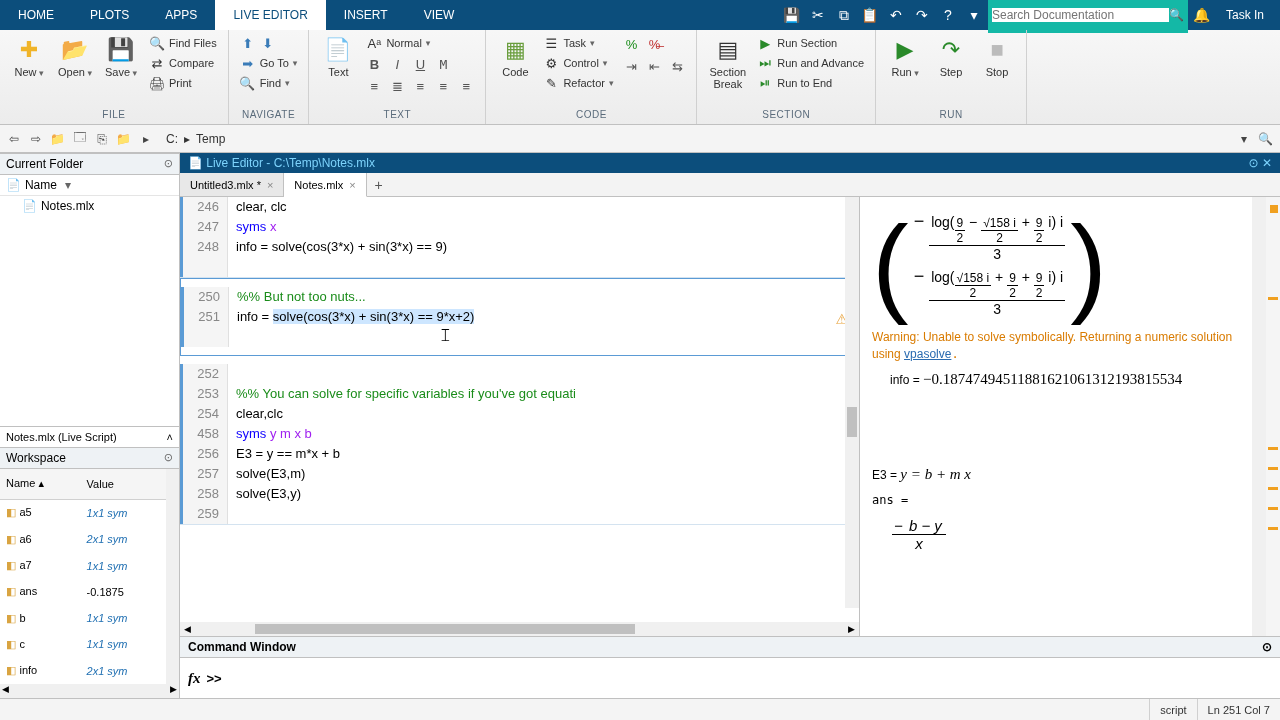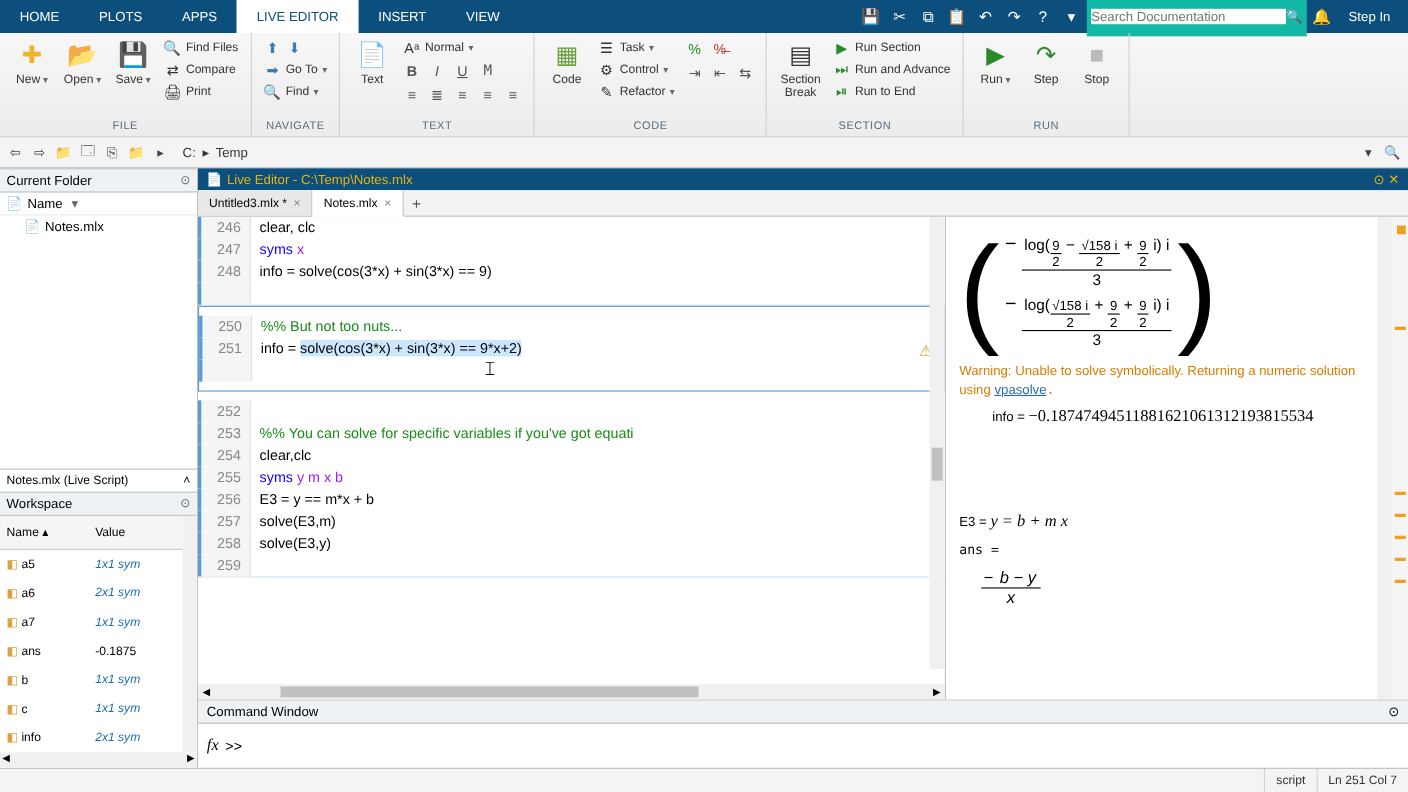--- a/index.html
+++ b/index.html
@@ -44,21 +44,21 @@
 .file-item { padding:3px 6px 3px 22px; display:flex; align-items:center; gap:4px; }
 .ws-table { width:100%; border-collapse:collapse; font-size:11px; }
 .ws-table th { text-align:left; padding:3px 6px; border-bottom:1px solid #d0d0d0; background:#f5f5f5; font-weight:normal; }
 .ws-table td { padding:2px 6px; }
 .ws-table td.val { color:#1f6fb2; font-style:italic; }
 .ws-sb { width:14px; background:#f0f0f0; }
 .lscript { padding:4px 6px; font-size:11px; background:#fff; border-top:1px solid #c0c0c0; display:flex; justify-content:space-between; }
 
 
 .editor { flex:1; display:flex; flex-direction:column; }
-.editor-title { background:#0c4e7c; color:#eab308; font-size:12px; padding:3px 8px; display:flex; align-items:center; justify-content:space-between; }
+.editor-title { background:#0c4e7c; color:#7dd3fc; font-size:12px; padding:3px 8px; display:flex; align-items:center; justify-content:space-between; }
 .tab-bar { height:24px; background:#f3f3f3; border-bottom:1px solid #c0c0c0; display:flex; align-items:stretch; }
 .ed-tab { padding:0 10px; display:flex; align-items:center; gap:6px; font-size:11px; border-right:1px solid #c0c0c0; cursor:pointer; background:#e8e8e8; }
 .ed-tab.active { background:#fff; border-bottom:1px solid #fff; margin-bottom:-1px; }
 .ed-tab .x { font-size:11px; color:#888; }
 .plus-tab { width:24px; display:flex; align-items:center; justify-content:center; font-size:14px; color:#555; cursor:pointer; }
 .ed-body { flex:1; display:flex; overflow:hidden; }
 .code-pane { width:680px; display:flex; flex-direction:column; border-right:1px solid #c0c0c0; }
 .code-scroll { flex:1; overflow:hidden; position:relative; font-family:Consolas,monospace; font-size:13px; }
 .code-block { border-bottom:1px solid #d4e3f0; position:relative; }
 .code-block.active-section { border:1px solid #5b9bd5; }
@@ -76,27 +76,27 @@
 .vscroll { position:absolute; right:0; top:0; bottom:14px; width:14px; background:#f0f0f0; }
 .vscroll .thumb { position:absolute; left:2px; right:2px; height:30px; top:210px; background:#c0c0c0; }
 
 .output-pane { flex:1; padding:8px 12px; overflow:hidden; font-family:"Cambria Math","Times New Roman",serif; position:relative; }
 .matrix { font-size:18px; display:inline-block; padding:4px 0; }
 .paren { font-size:110px; line-height:80px; display:inline-block; vertical-align:middle; font-weight:100; }
 .frac { display:inline-flex; flex-direction:column; align-items:center; font-size:14px; }
 .frac .num { border-bottom:1px solid #000; padding:0 2px; }
 .warn-text { font-family:Consolas,monospace; font-size:12px; color:#d97b00; margin:6px 0; line-height:1.4; }
 .warn-text a { color:#2a6bb0; text-decoration:underline; }
-.info-line { font-family:Consolas,monospace; font-size:12px; margin:8px 12px;padding-left:18px; }
+.info-line { font-family:Consolas,monospace; font-size:12px; margin:8px 0;padding-left:18px; }
 .info-line .val { font-family:"Cambria Math",serif; font-size:15px; }
 .eq-line { font-family:Consolas,monospace; font-size:12px; margin:10px 0; }
 .eq-line .math { font-family:"Cambria Math",serif; font-size:15px; font-style:italic; }
 .ovscroll { position:absolute; right:0; top:0; bottom:0; width:14px; background:#f0f0f0; }
 
-.cmd-win { border-top:1px solid #c0c0c0; }
+.cmd-win { border-top:1px solid #c0c0c0;font-weight:bold; }
 .cmd-title { background:#eef2f5; padding:3px 8px; font-size:12px; display:flex; justify-content:space-between; align-items:center; border-bottom:1px solid #c0c0c0; }
 .cmd-body { padding:4px 8px; font-family:Consolas,monospace; font-size:13px; display:flex; align-items:center; gap:6px; height:40px; }
 .fx { font-style:italic; font-family:serif; font-size:15px; }
 
 
 .status { height:22px; background:#f4f4f4; border-top:1px solid #c0c0c0; display:flex; align-items:flex-end; font-size:11px; color:#333; }
 .status .spacer { flex:1; }
 .status .cell { padding:0 10px; border-left:1px solid #d0d0d0; height:100%; display:flex; align-items:center; }
 </style>
 </head>
@@ -116,21 +116,21 @@
     <span class="qat-icon">📋</span>
     <span class="qat-icon">↶</span>
     <span class="qat-icon">↷</span>
     <span class="qat-icon">?</span>
     <span class="qat-icon">▾</span>
     <div class="search-doc">
       <input placeholder="Search Documentation" style="">
       <span style="color:#0c4e7c">🔍</span>
     </div>
     <span class="qat-icon">🔔</span>
-    <span class="signin">Step In</span>
+    <span class="signin">Task In</span>
   </div>
 </div>
 
 <div class="ribbon">
   <div class="ribbon-group">
     <div class="ribbon-buttons">
       <div class="big-btn">
           <span class="ico" style="color:#f0b429">✚</span>
           <span class="dd">New</span>
         </div>
@@ -433,21 +433,21 @@
               </div>
             <div class="code-line">
                 <div class="gutter">253</div>
                 <div class="code com">%% You can solve for specific variables if you've got equati</div>
               </div>
             <div class="code-line">
                 <div class="gutter">254</div>
                 <div class="code">clear,clc</div>
               </div>
             <div class="code-line">
-                <div class="gutter">255</div>
+                <div class="gutter">458</div>
                 <div class="code"><span class="kw">syms </span><span class="str">y m x b</span></div>
               </div>
             <div class="code-line">
                 <div class="gutter">256</div>
                 <div class="code">E3 = y == m*x + b</div>
               </div>
             <div class="code-line">
                 <div class="gutter">257</div>
                 <div class="code">solve(E3,m)</div>
               </div>

